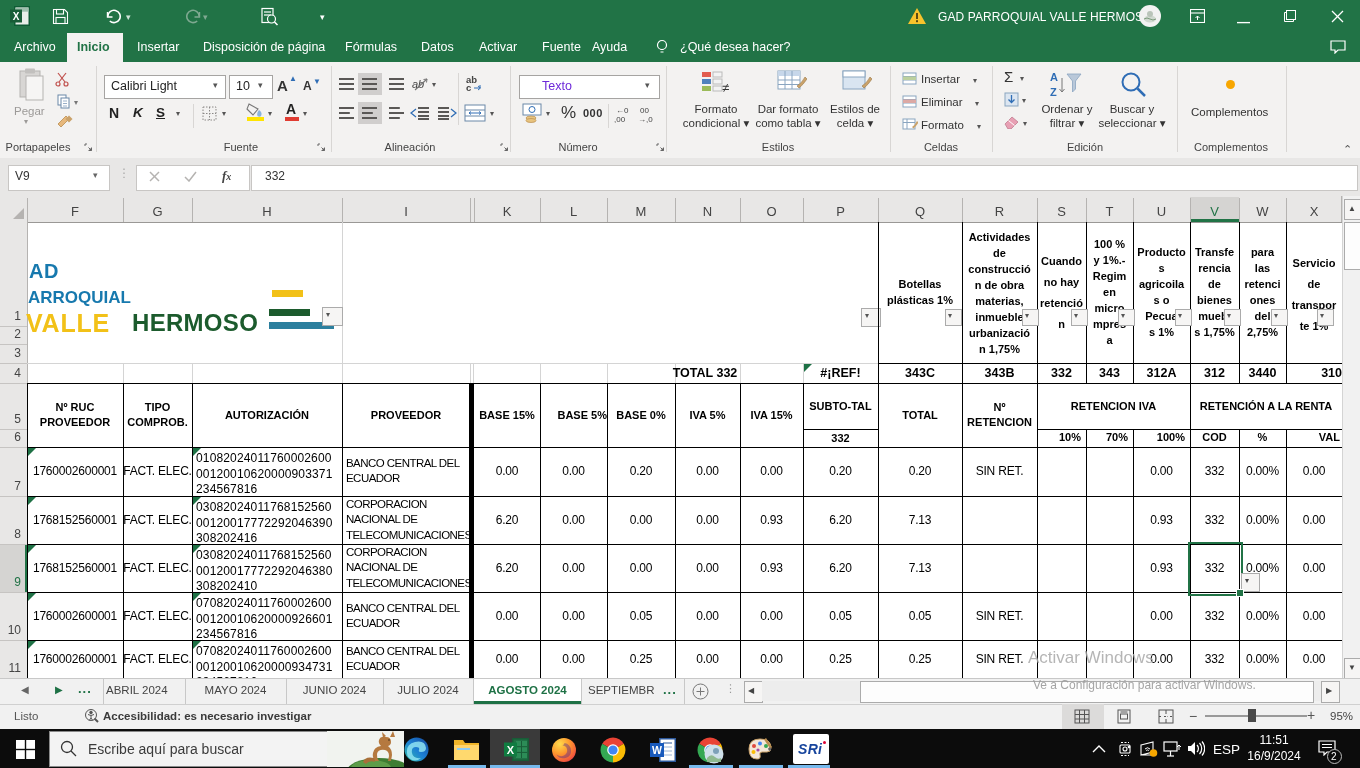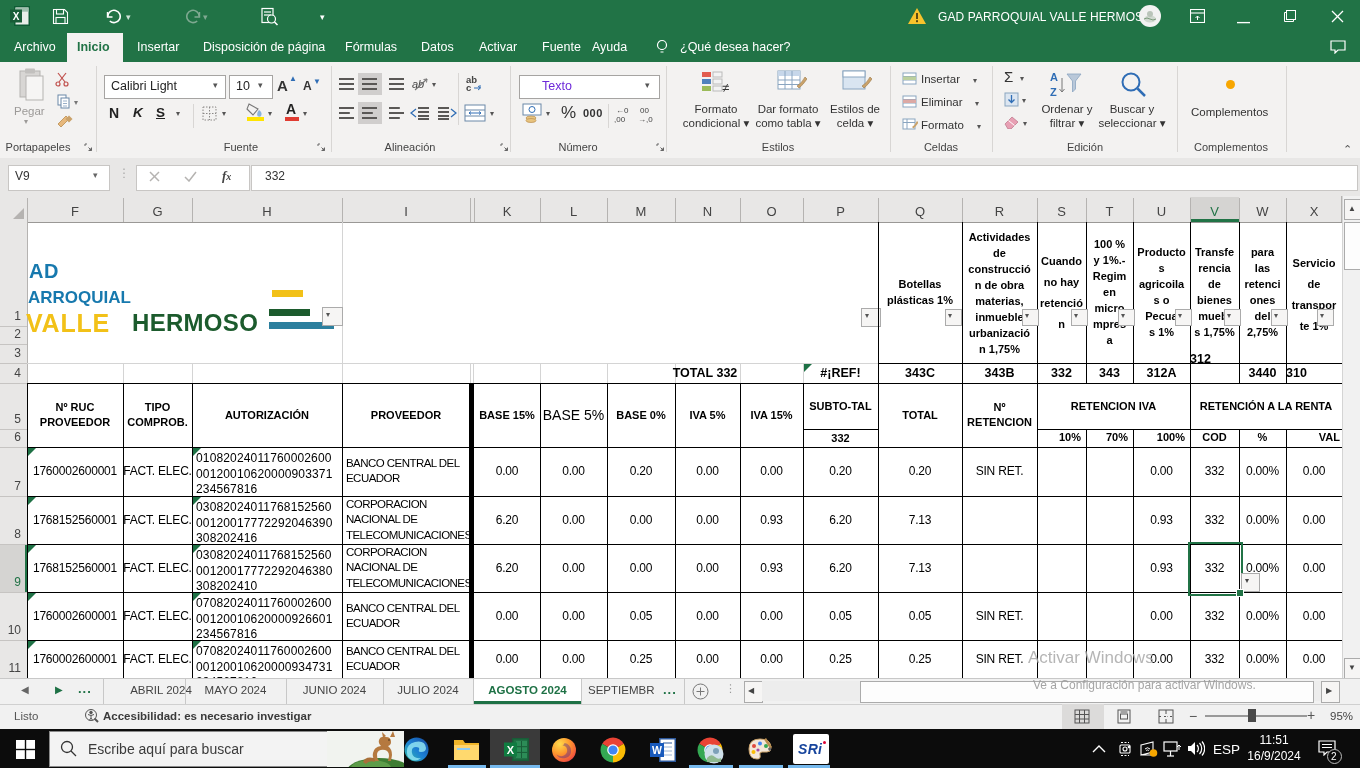--- a/index.html
+++ b/index.html
@@ -495,29 +495,29 @@
 <div style="left:27px;top:544px;width:1315px;height:1px;background:#000"></div>
 <div style="left:27px;top:592px;width:1315px;height:1px;background:#000"></div>
 <div style="left:27px;top:640px;width:1315px;height:1px;background:#000"></div>
 <div style="left:607px;top:366px;width:196px;text-align:center;color:#000;font-size:12.5px;font-weight:bold">TOTAL 332</div>
 <div style="left:803px;top:366px;width:75px;text-align:center;color:#000;font-size:12.5px;font-weight:bold">#¡REF!</div>
 <div style="left:878px;top:366px;width:84px;text-align:center;color:#000;font-size:12.5px;font-weight:bold">343C</div>
 <div style="left:962px;top:366px;width:75px;text-align:center;color:#000;font-size:12.5px;font-weight:bold">343B</div>
 <div style="left:1037px;top:366px;width:49px;text-align:center;color:#000;font-size:12.5px;font-weight:bold">332</div>
 <div style="left:1086px;top:366px;width:47px;text-align:center;color:#000;font-size:12.5px;font-weight:bold">343</div>
 <div style="left:1133px;top:366px;width:57px;text-align:center;color:#000;font-size:12.5px;font-weight:bold">312A</div>
-<div style="left:1190px;top:352px;width:49px;color:#000;font-size:12.5px;font-weight:bold">312</div>
+<div style="left:1190px;top:366px;width:49px;text-align:center;color:#000;font-size:12.5px;font-weight:bold">312</div>
 <div style="left:1239px;top:366px;width:47px;text-align:center;color:#000;font-size:12.5px;font-weight:bold">3440</div>
-<div style="left:1286px;top:366px;width:56px;text-align:left;color:#000;font-size:12.5px;font-weight:bold">310</div>
+<div style="left:1286px;top:366px;width:56px;text-align:right;color:#000;font-size:12.5px;font-weight:bold">310</div>
 <div style="left:27px;top:400px;width:96px;text-align:center;color:#000;font-size:11px;font-weight:bold;line-height:15px">Nº RUC<br>PROVEEDOR</div>
 <div style="left:123px;top:400px;width:69px;text-align:center;color:#000;font-size:11px;font-weight:bold;line-height:15px">TIPO<br>COMPROB.</div>
 <div style="left:192px;top:408px;width:150px;text-align:center;color:#000;font-size:11px;font-weight:bold;line-height:15px">AUTORIZACIÓN</div>
 <div style="left:342px;top:408px;width:128px;text-align:center;color:#000;font-size:11px;font-weight:bold;line-height:15px">PROVEEDOR</div>
 <div style="left:474px;top:408px;width:66px;text-align:center;color:#000;font-size:11px;font-weight:bold;line-height:15px">BASE 15%</div>
-<div style="left:540px;top:408px;width:67px;text-align:center;color:#000;font-size:14px;font-weight:normal;line-height:15px">BASE 5%</div>
+<div style="left:540px;top:408px;width:67px;text-align:right;color:#000;font-size:11px;font-weight:bold;line-height:15px">BASE 5%</div>
 <div style="left:607px;top:408px;width:68px;text-align:center;color:#000;font-size:11px;font-weight:bold;line-height:15px">BASE 0%</div>
 <div style="left:675px;top:408px;width:65px;text-align:center;color:#000;font-size:11px;font-weight:bold;line-height:15px">IVA 5%</div>
 <div style="left:740px;top:408px;width:63px;text-align:center;color:#000;font-size:11px;font-weight:bold;line-height:15px">IVA 15%</div>
 <div style="left:803px;top:399px;width:75px;text-align:center;color:#000;font-size:11px;font-weight:bold;line-height:15px">SUBTO-TAL</div>
 <div style="left:803px;top:431px;width:75px;text-align:center;color:#000;font-size:11px;font-weight:bold;line-height:15px">332</div>
 <div style="left:878px;top:408px;width:84px;text-align:center;color:#000;font-size:11px;font-weight:bold;line-height:15px">TOTAL</div>
 <div style="left:962px;top:400px;width:75px;text-align:center;color:#000;font-size:11px;font-weight:bold;line-height:15px">Nº<br>RETENCION</div>
 <div style="left:1037px;top:399px;width:153px;text-align:center;color:#000;font-size:11px;font-weight:bold;line-height:15px">RETENCION IVA</div>
 <div style="left:1190px;top:399px;width:152px;text-align:center;color:#000;font-size:11px;font-weight:bold;line-height:15px">RETENCIÓN A LA RENTA</div>
 <div style="left:1037px;top:431px;width:44px;text-align:right;color:#000;font-size:11px;font-weight:bold">10%</div>
@@ -647,21 +647,21 @@
 <div style="left:1344px;top:199px;width:15px;height:19px;background:#f6f5f4;border:1px solid #ababab"></div>
 <div style="left:1348px;top:204px;color:#444;font-size:8px">▲</div>
 <div style="left:1344px;top:222px;width:15px;height:46px;background:#fdfdfd;border:1px solid #ababab"></div>
 <div style="left:1344px;top:658px;width:15px;height:19px;background:#f6f5f4;border:1px solid #ababab"></div>
 <div style="left:1348px;top:663px;color:#444;font-size:8px">▼</div>
 <div style="left:0px;top:678px;width:1360px;height:26px;background:#f1f1f1;border-top:1px solid #c8c8c8"></div>
 <div style="left:21px;top:684px;color:#666;font-size:10px">◀</div>
 <div style="left:55px;top:684px;color:#1e7145;font-size:10px">▶</div>
 <div style="left:78px;top:681px;color:#1e7145;font-size:13px;font-weight:bold;letter-spacing:1px">...</div>
 <div style="left:103px;top:678px;width:1px;height:26px;background:#c8c8c8"></div>
-<div style="left:120px;top:684px;width:82px;text-align:center;color:#444;font-size:11.5px">ABRIL 2024</div>
+<div style="left:106px;top:684px;width:82px;color:#444;font-size:11.5px">ABRIL 2024</div>
 <div style="left:185px;top:678px;width:1px;height:26px;background:#c8c8c8"></div>
 <div style="left:185px;top:684px;width:101px;text-align:center;color:#444;font-size:11.5px">MAYO 2024</div>
 <div style="left:286px;top:678px;width:1px;height:26px;background:#c8c8c8"></div>
 <div style="left:286px;top:684px;width:97px;text-align:center;color:#444;font-size:11.5px">JUNIO 2024</div>
 <div style="left:383px;top:678px;width:1px;height:26px;background:#c8c8c8"></div>
 <div style="left:383px;top:684px;width:90px;text-align:center;color:#444;font-size:11.5px">JULIO 2024</div>
 <div style="left:473px;top:678px;width:1px;height:26px;background:#c8c8c8"></div>
 <div style="left:474px;top:679px;width:107px;height:25px;background:#fff"></div>
 <div style="left:474px;top:701px;width:107px;height:3px;background:#1e7145"></div>
 <div style="left:474px;top:684px;width:107px;text-align:center;color:#1e7145;font-size:11.5px;font-weight:bold">AGOSTO 2024</div>

